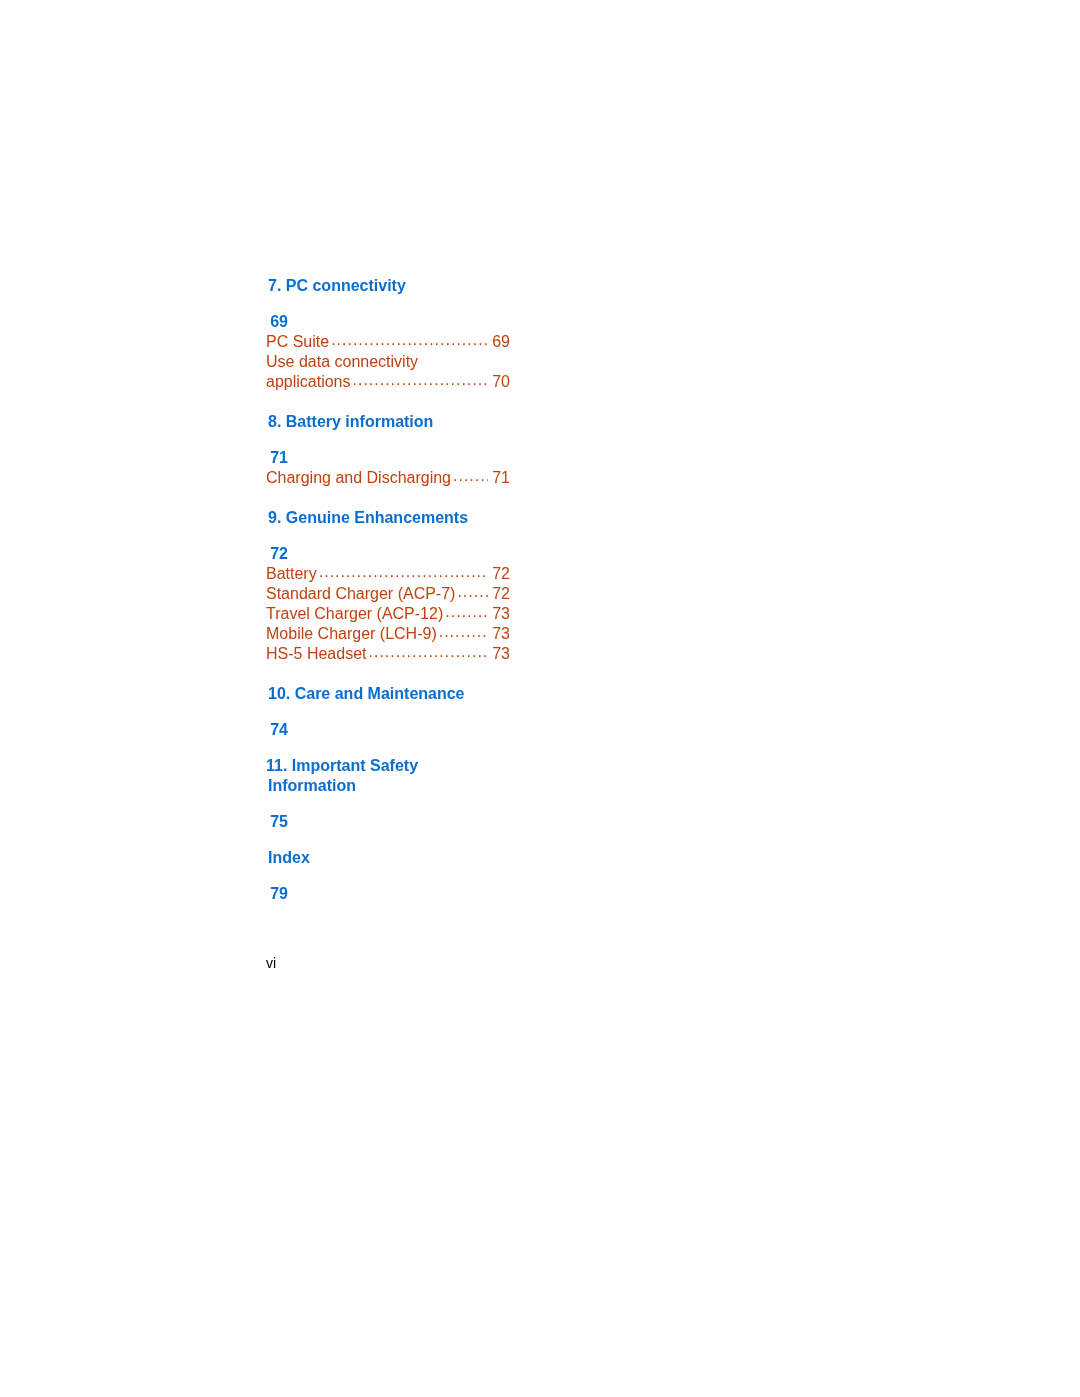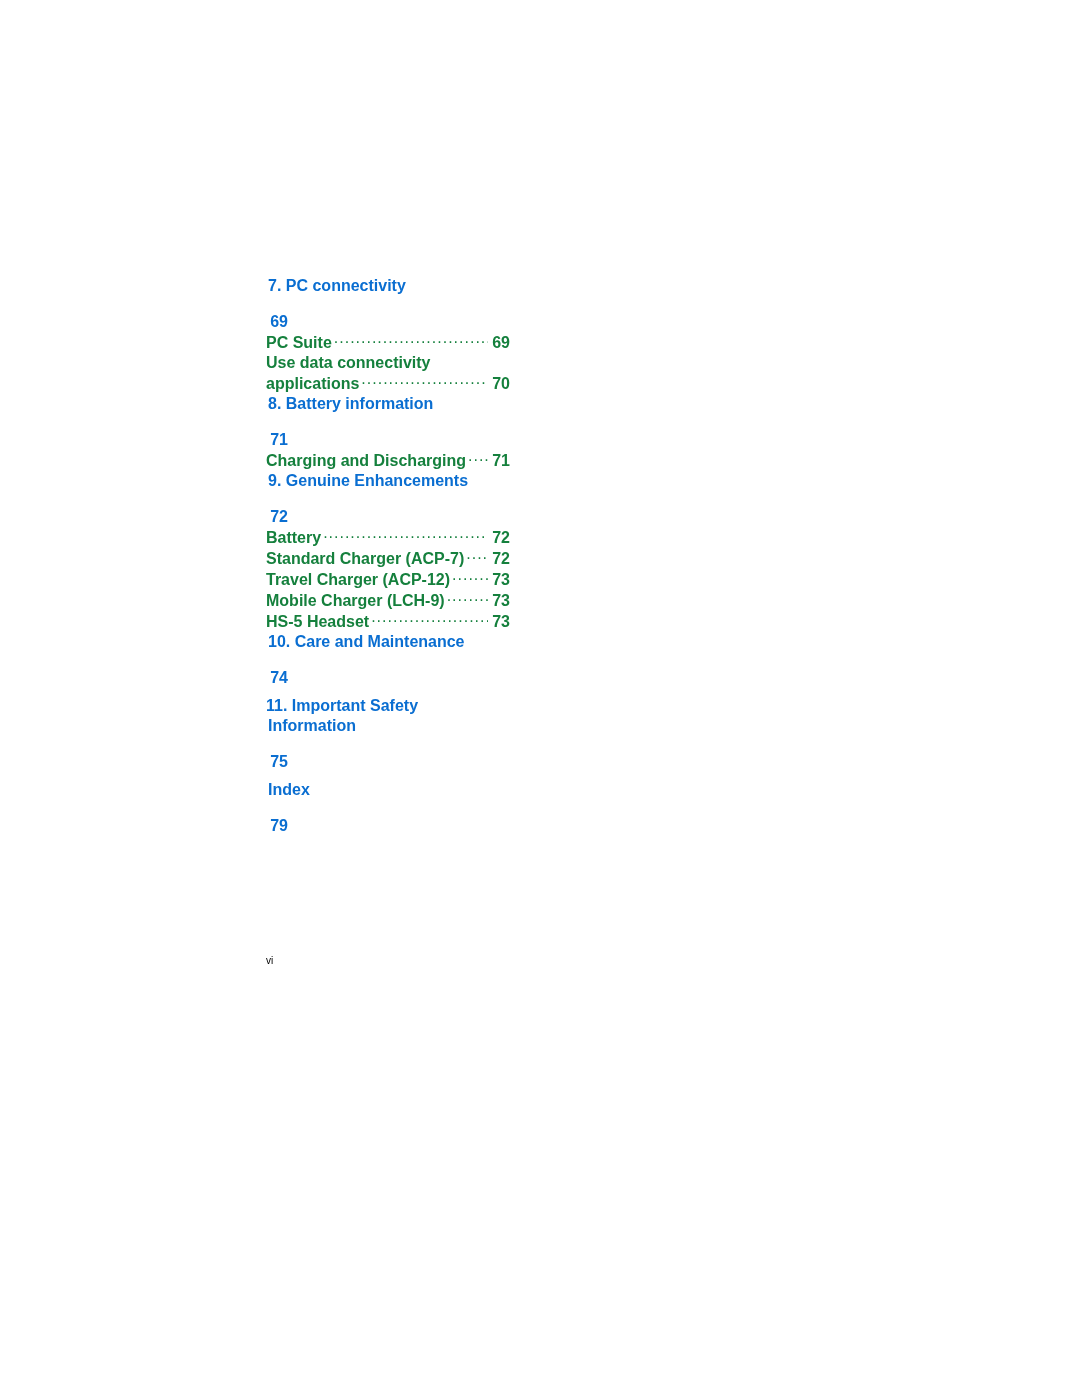--- a/index.html
+++ b/index.html
@@ -54,32 +54,33 @@
     text-align: right;
     min-width: 20px;
   }
   .chapter {
     color: #0a6ed1;  
     font-weight: 600;
     flex-direction: column;
   }
   .chapter .toc-leader::after { color: #0a6ed1; }
   .sub {
-    color: #15803d;
-    font-weight: 700;
+    color: #c2410c;
+    font-weight: 400;
+    align-items: center;
   }
-  .gap-top-sm { margin-top: 8px; }
-  .gap-top-md { margin-top: 0; }
+  .gap-top-sm { margin-top: 16px; }
+  .gap-top-md { margin-top: 20px; }
   .footer {
     position: absolute;
     left: 266px;
     top: 955px;
     width: 540px;
     display: flex;
-    font-size: 10px;
+    font-size: 14px;
     color: #000;
   }
   .footer-pageno {
     width: 60px;
     font-weight: 400;
   }
   .footer-copy {
     flex: 1;
     text-align: center;
     font-weight: 400;

